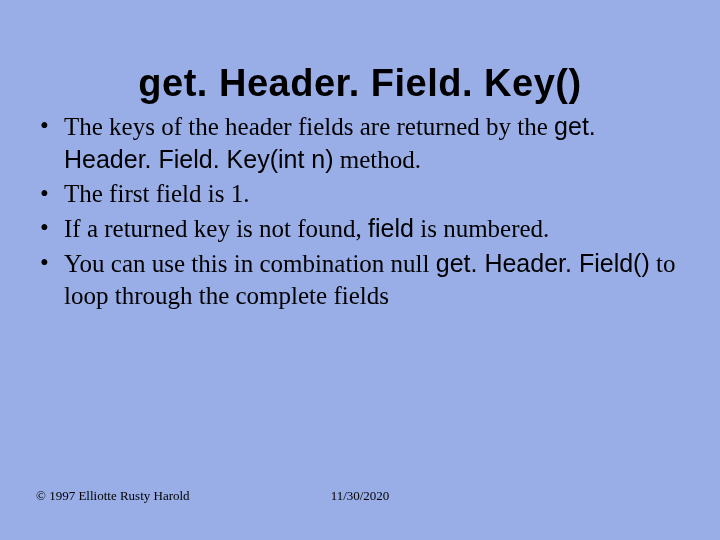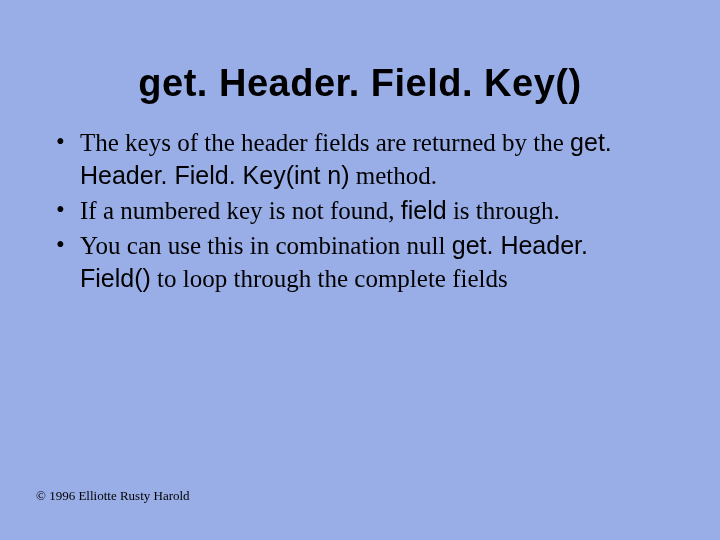--- a/index.html
+++ b/index.html
@@ -31,21 +31,21 @@
     margin-top: 46px;
   }
   .body {
     position: absolute;
     top: 110px;
     left: 36px;
     right: 40px;
   }
   ul.bullets {
     list-style: none;
-    margin: 16px;
+    margin: 0;
     padding: 0;
   }
   ul.bullets > li {
     position: relative;
     padding-left: 28px;
     font-size: 25px;
     line-height: 1.28;
     margin-bottom: 2px;
   }
   ul.bullets > li::before {
@@ -79,23 +79,27 @@
 <div class="slide">
 
   <div class="title">get. Header. Field. Key()</div>
 
   <div class="body">
     <ul class="bullets">
       <li>
         <span>The keys of the header fields are returned by the </span><span class="sans">get. Header. Field. Key(int n)</span><span> method.</span>
       </li>
       <li>
-        <span>If a numbered key is not found, </span><span class="sans">field</span><span> is through.</span>
+        <span>The first field is 1.</span>
+      </li>
+      <li>
+        <span>If a returned key is not found, </span><span class="sans">field</span><span> is numbered.</span>
       </li>
       <li>
         <span>You can use this in combination null </span><span class="sans">get. Header. Field()</span><span> to loop through the complete fields</span>
       </li>
     </ul>
   </div>
 
-  <div class="footer-left">© 1996 Elliotte Rusty Harold</div>
+  <div class="footer-left">© 1997 Elliotte Rusty Harold</div>
+  <div class="footer-center">11/30/2020</div>
 
 </div>
 
 </body></html>

